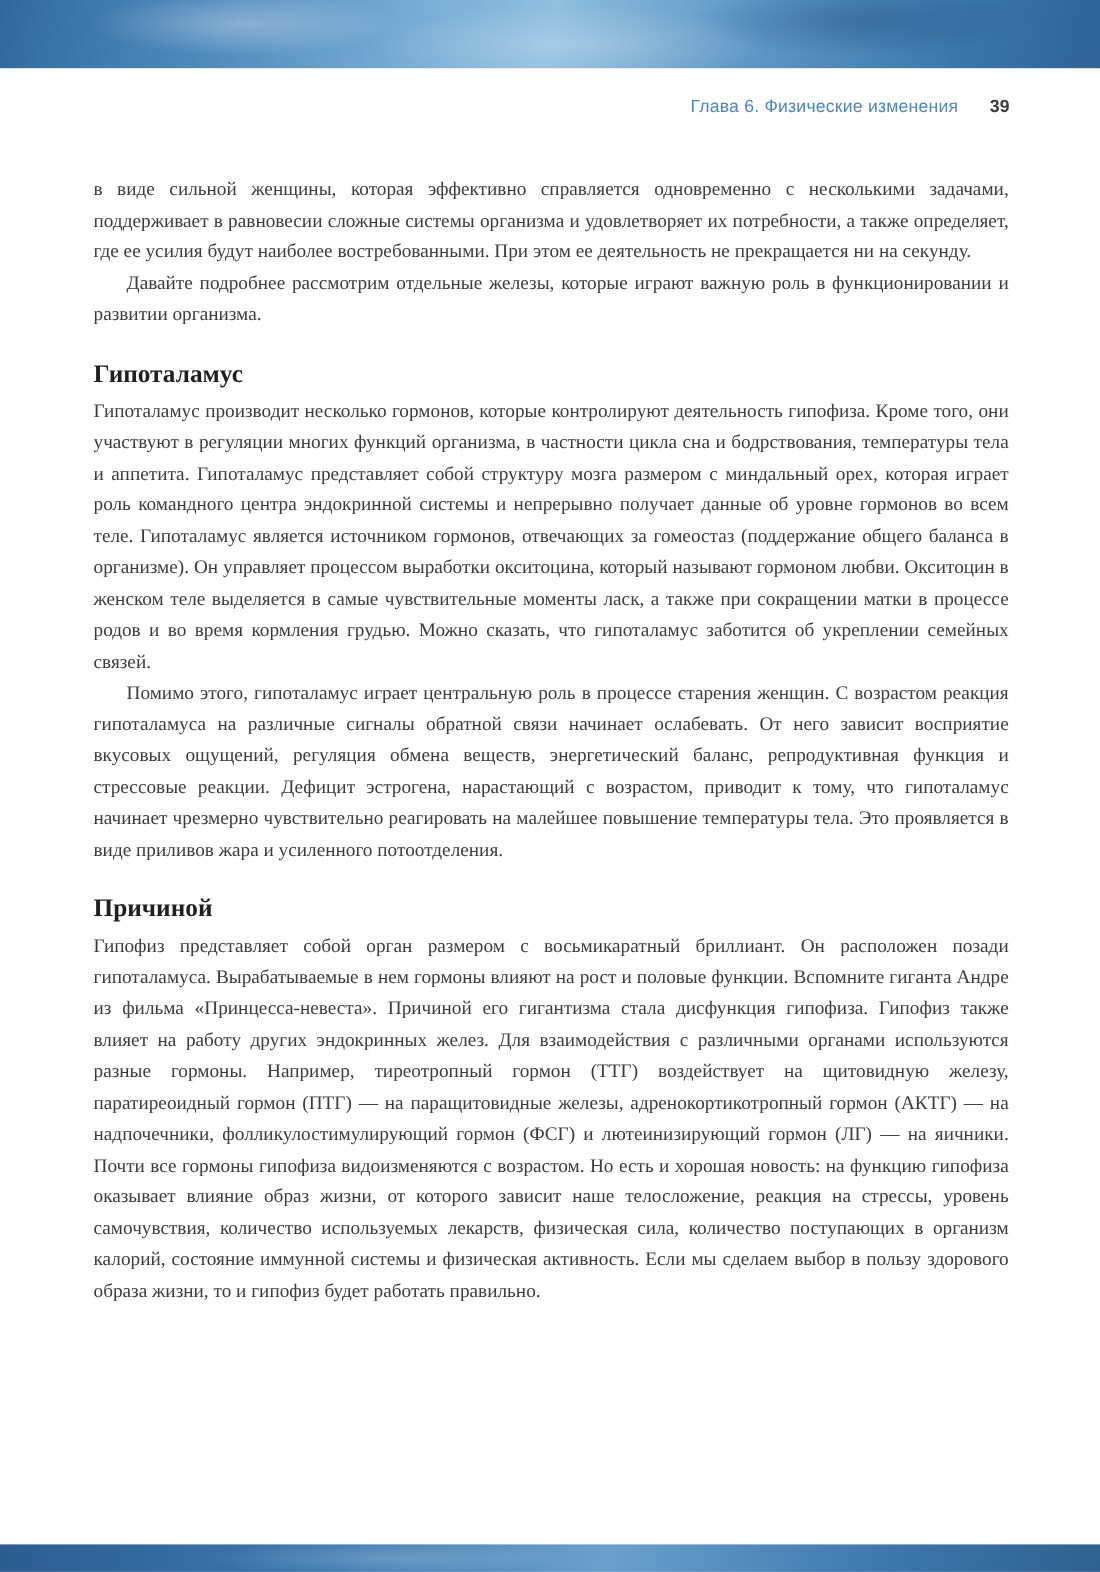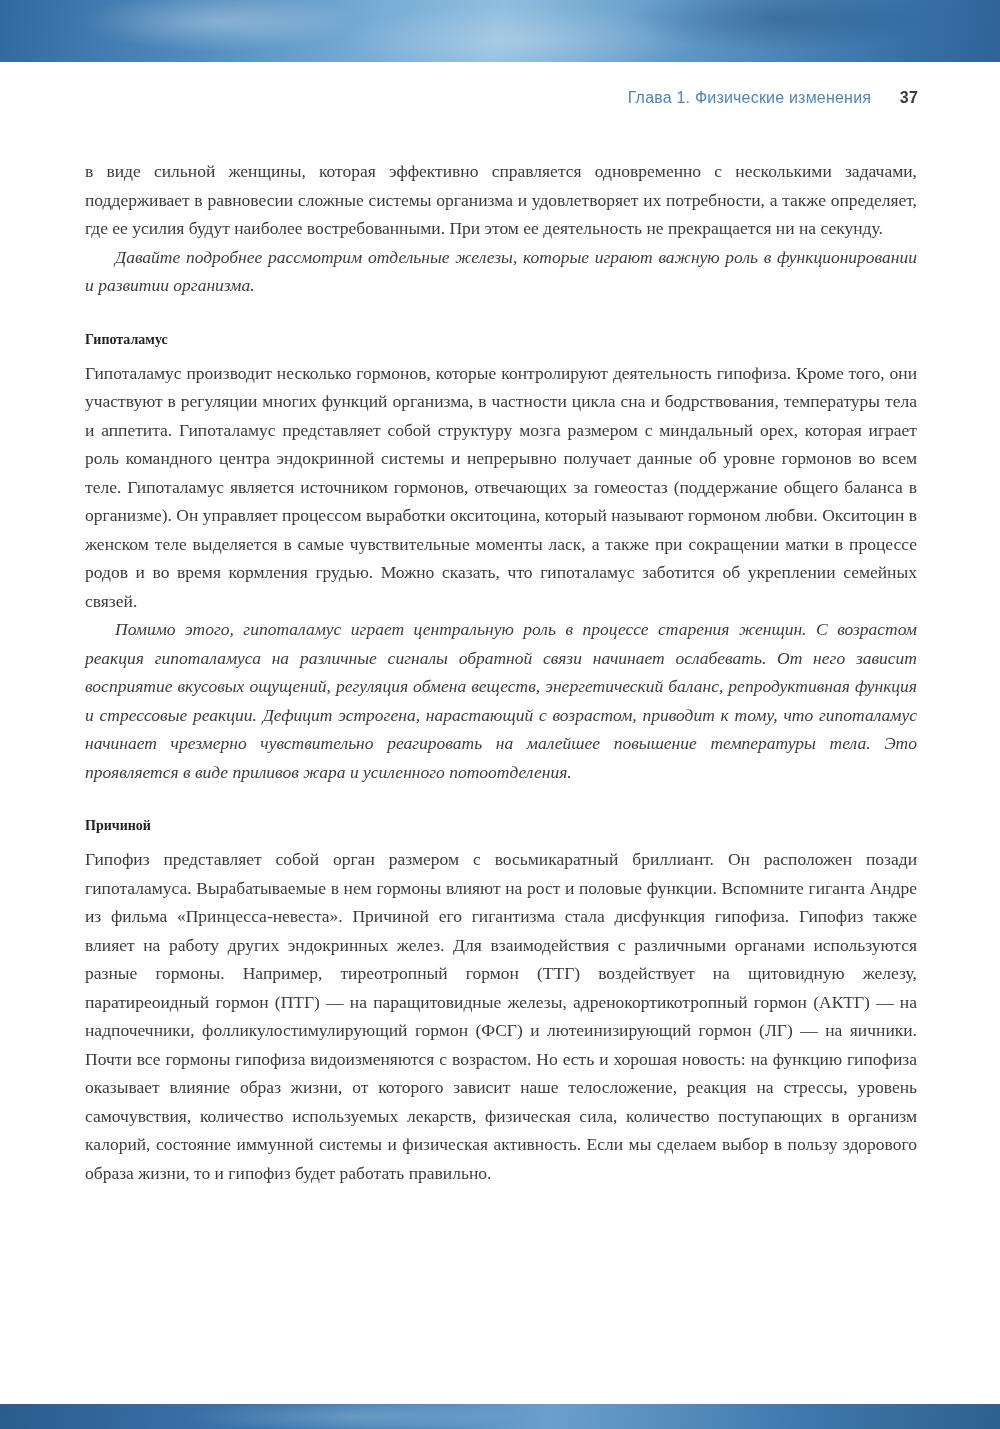--- a/index.html
+++ b/index.html
@@ -62,42 +62,41 @@
     line-height: 28.5px;
     text-align: justify;
     hyphens: auto;
     -webkit-hyphens: auto;
   }
   .para {
     margin: 0;
   }
   .para.indent {
     text-indent: 30px;
-    font-style: italic;
   }
   .section-heading {
     font-family: "Liberation Serif", serif;
-    font-size: 14px;
+    font-size: 23px;
     font-weight: bold;
     color: #1f1f1f;
     margin: 28px 0 7px 0;
     line-height: 24px;
     text-align: left;
   }
 </style>
 </head>
 <body>
 
 <div class="page">
 
   <div class="band-top"></div>
 
   <div class="running-head">
-    <span class="chapter">Глава 1. Физические изменения</span>
-    <span class="pagenum">37</span>
+    <span class="chapter">Глава 6. Физические изменения</span>
+    <span class="pagenum">39</span>
   </div>
 
   <div class="content">
 
     <p class="para">в виде сильной женщины, которая эффективно справляется одновременно с несколькими задачами, поддерживает в равновесии сложные системы организма и удовлетворяет их потребности, а также определяет, где ее усилия будут наиболее востребованными. При этом ее деятельность не прекращается ни на секунду.</p>
 
     <p class="para indent">Давайте подробнее рассмотрим отдельные железы, которые играют важную роль в функционировании и развитии организма.</p>
 
     <h2 class="section-heading">Гипоталамус</h2>
 

